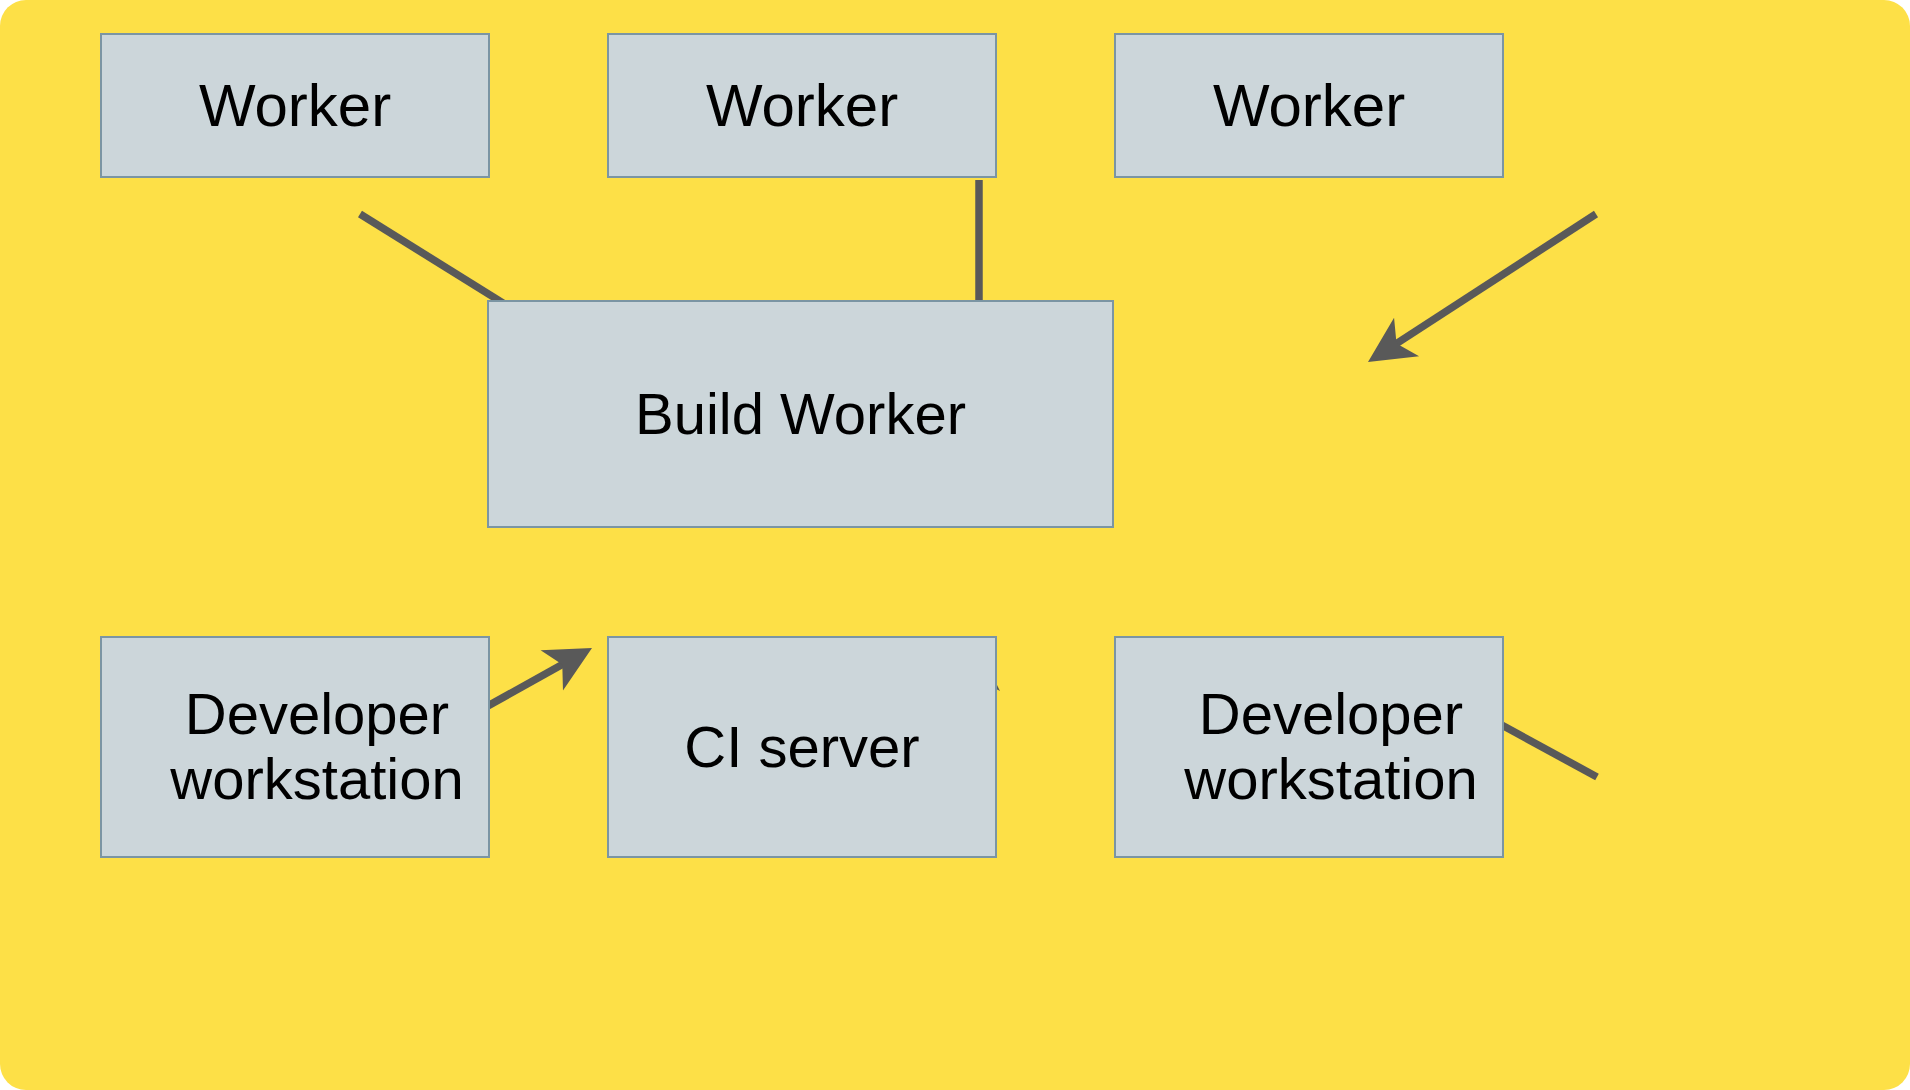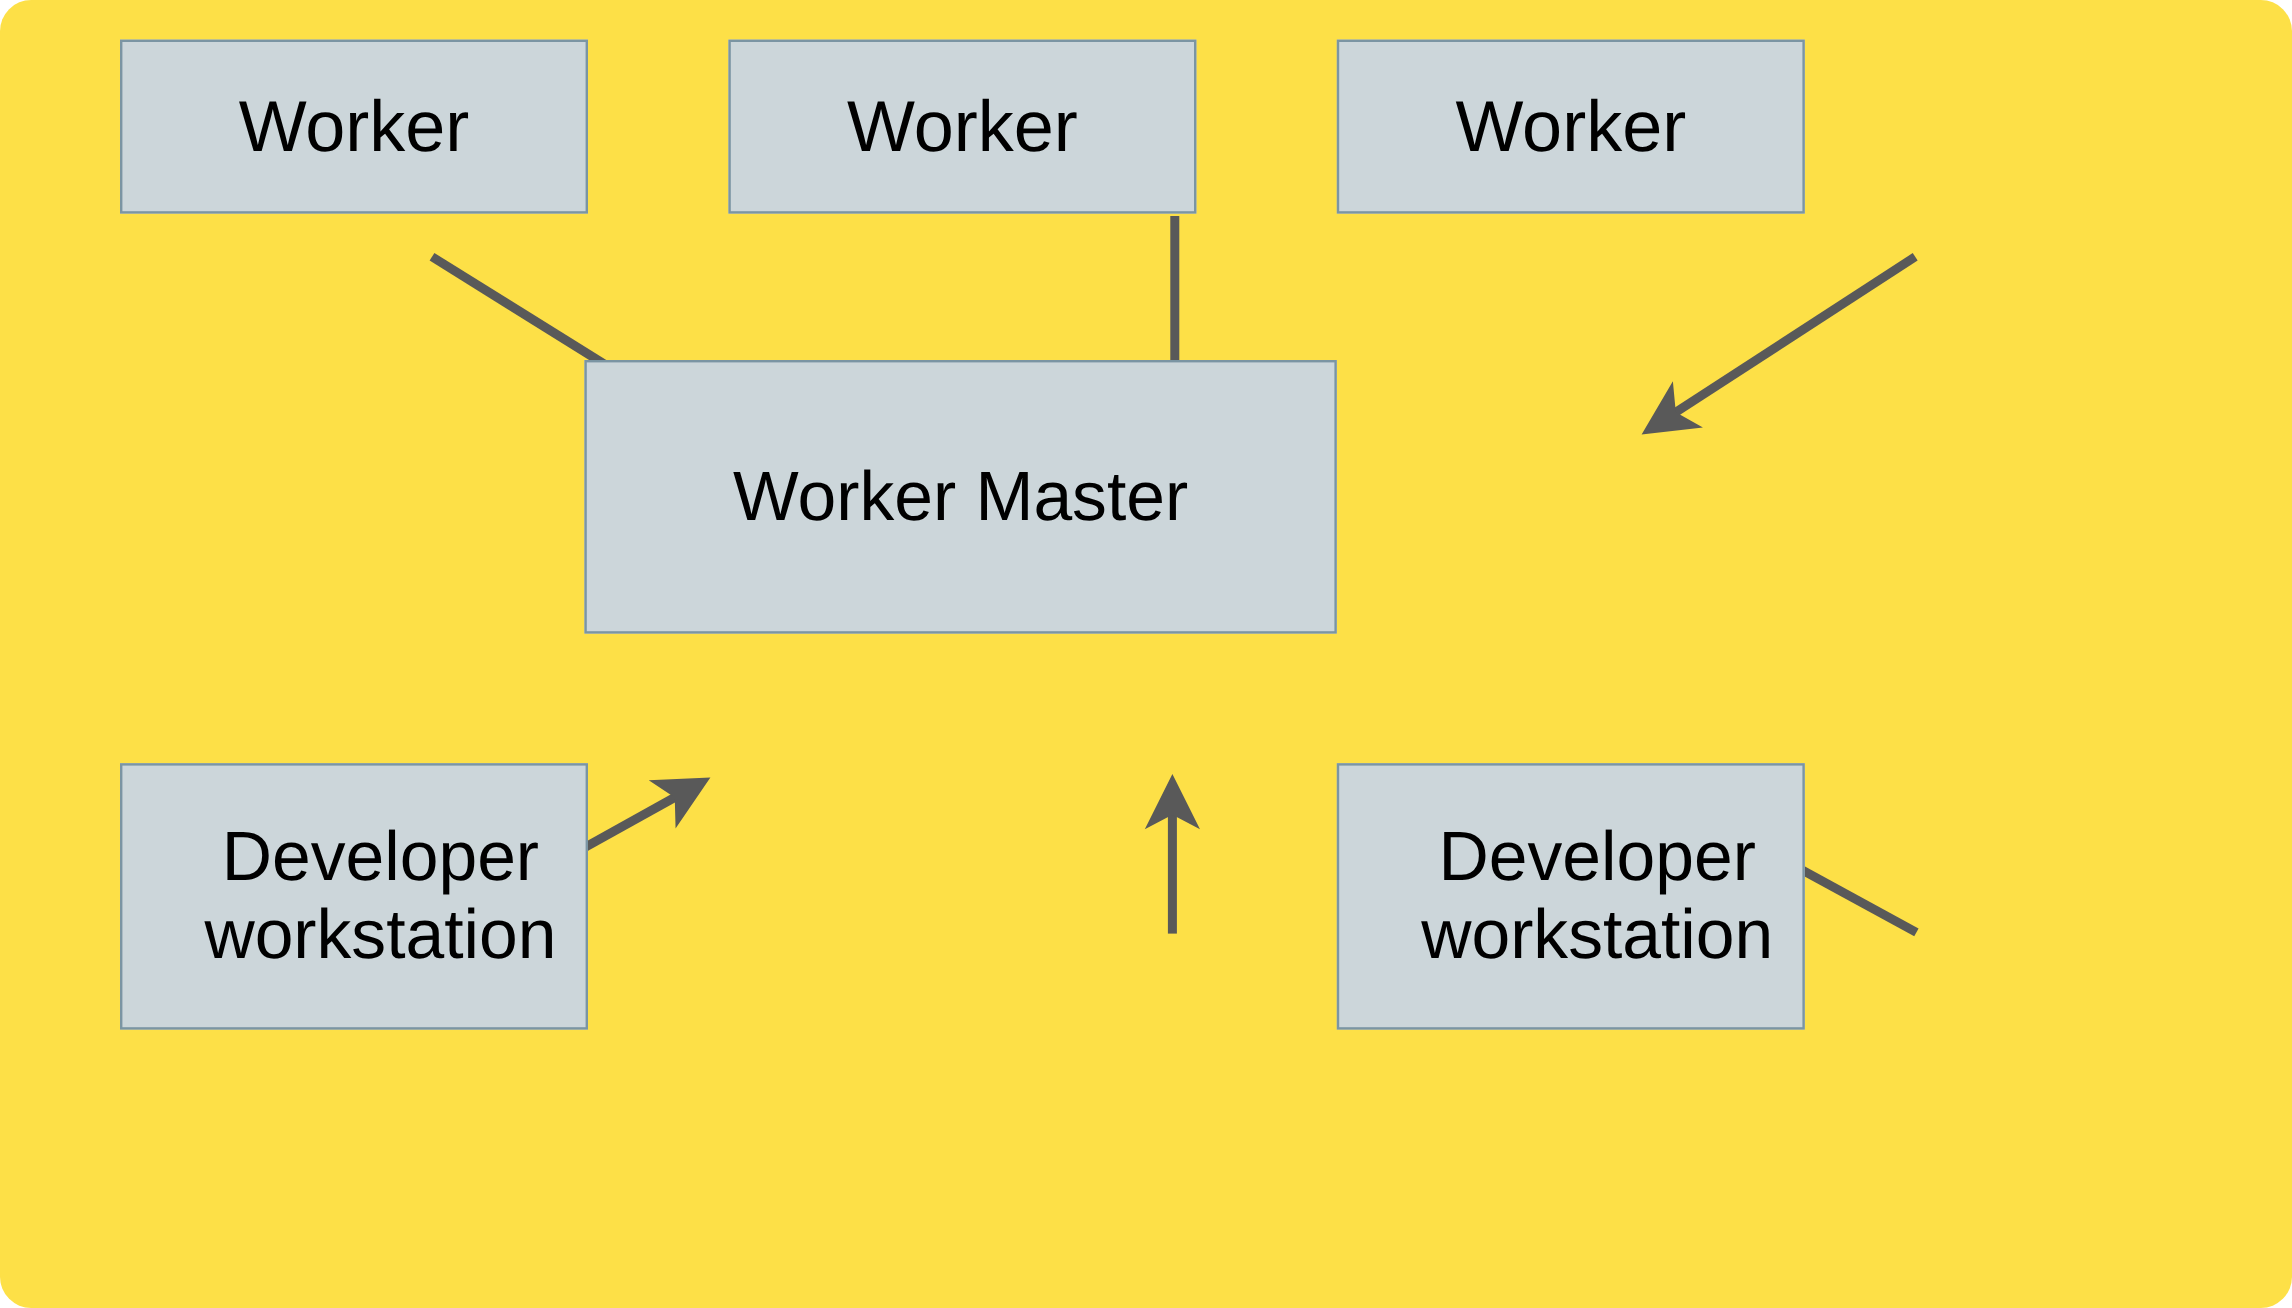--- a/index.html
+++ b/index.html
@@ -87,27 +87,30 @@
 
   <div class="node n-worker" style="left: 607px; top: 33px; width: 390px; height: 145px; background: rgb(204, 214, 218); border-color: rgb(123, 149, 163); color: rgb(0, 0, 0);">
     <span class="label">Worker</span>
   </div>
 
   <div class="node n-worker" style="left: 1114px; top: 33px; width: 390px; height: 145px; background: rgb(204, 214, 218); border-color: rgb(123, 149, 163); color: rgb(0, 0, 0);">
     <span class="label">Worker</span>
   </div>
 
   <div class="node n-master" style="left: 487px; top: 300px; width: 627px; height: 228px; background: rgb(204, 214, 218); border-color: rgb(123, 149, 163); color: rgb(0, 0, 0);">
-    <span class="label">Worker Master</span>
+    <span class="label">Build Worker</span>
   </div>
 
   <div class="node n-dev" style="left: 100px; top: 636px; width: 390px; height: 222px; background: rgb(204, 214, 218); border-color: rgb(123, 149, 163); color: rgb(0, 0, 0);">
     <span class="label">Developer
 workstation</span>
   </div>
 
+  <div class="node n-ci" style="left: 607px; top: 636px; width: 390px; height: 222px; background: rgb(204, 214, 218); border-color: rgb(123, 149, 163); color: rgb(0, 0, 0);">
+    <span class="label">CI server</span>
+  </div>
 
   <div class="node n-dev" style="left: 1114px; top: 636px; width: 390px; height: 222px; background: rgb(204, 214, 218); border-color: rgb(123, 149, 163); color: rgb(0, 0, 0);">
     <span class="label">Developer
 workstation</span>
   </div>
 
 </div>
 
 </body></html>

